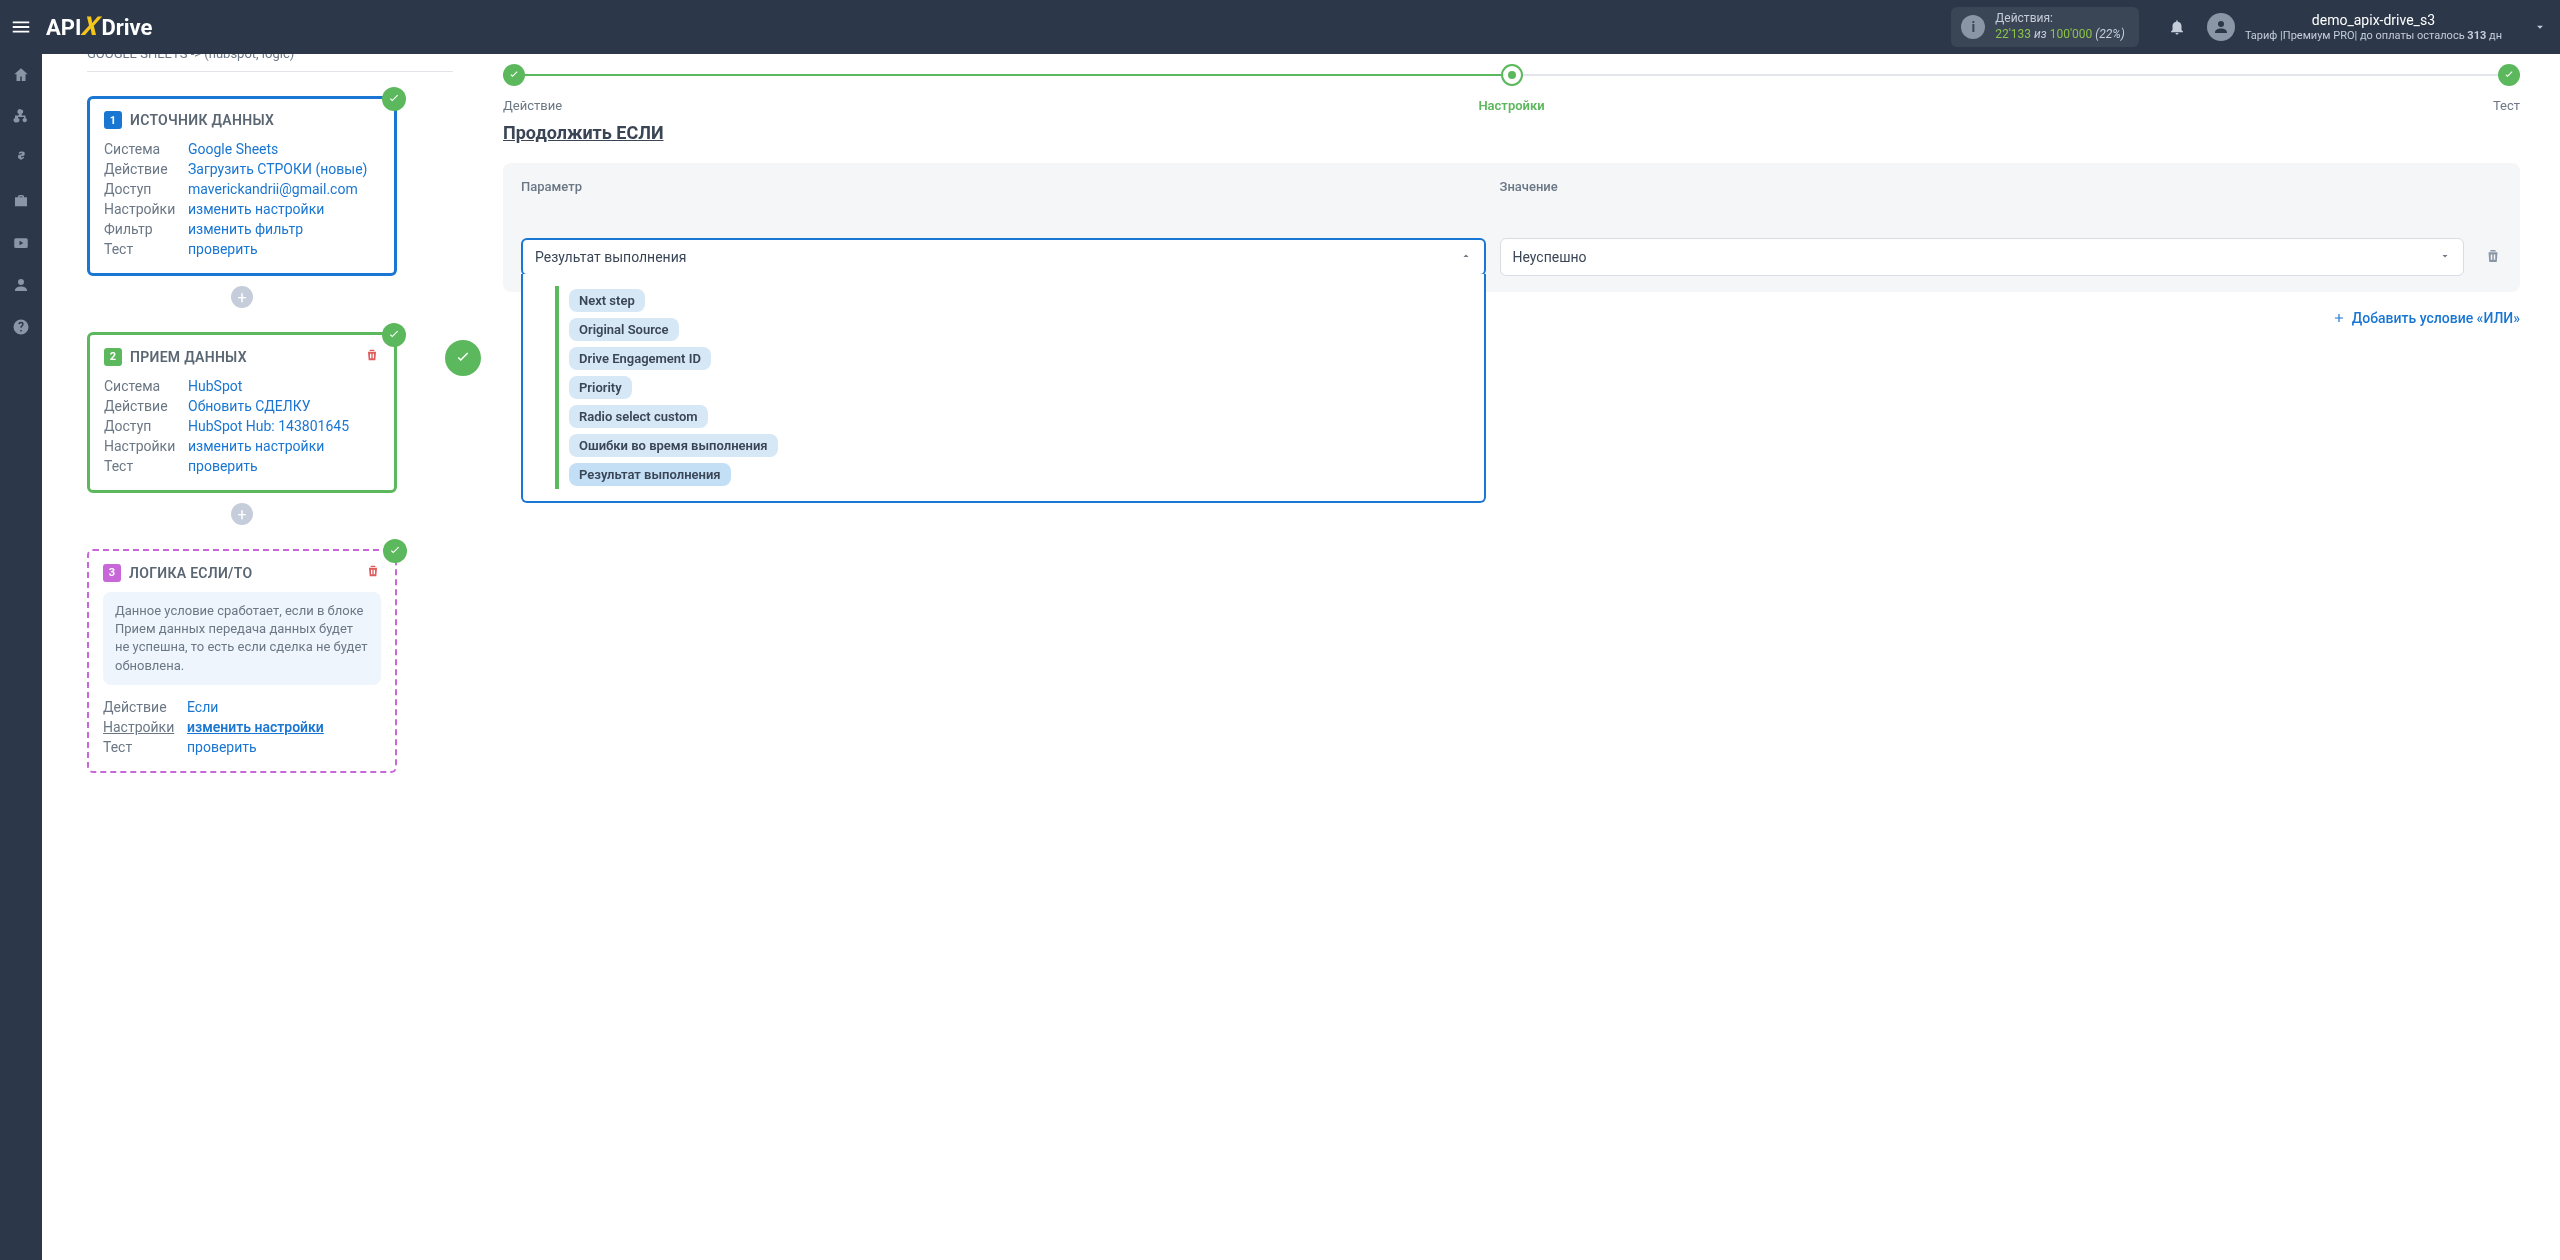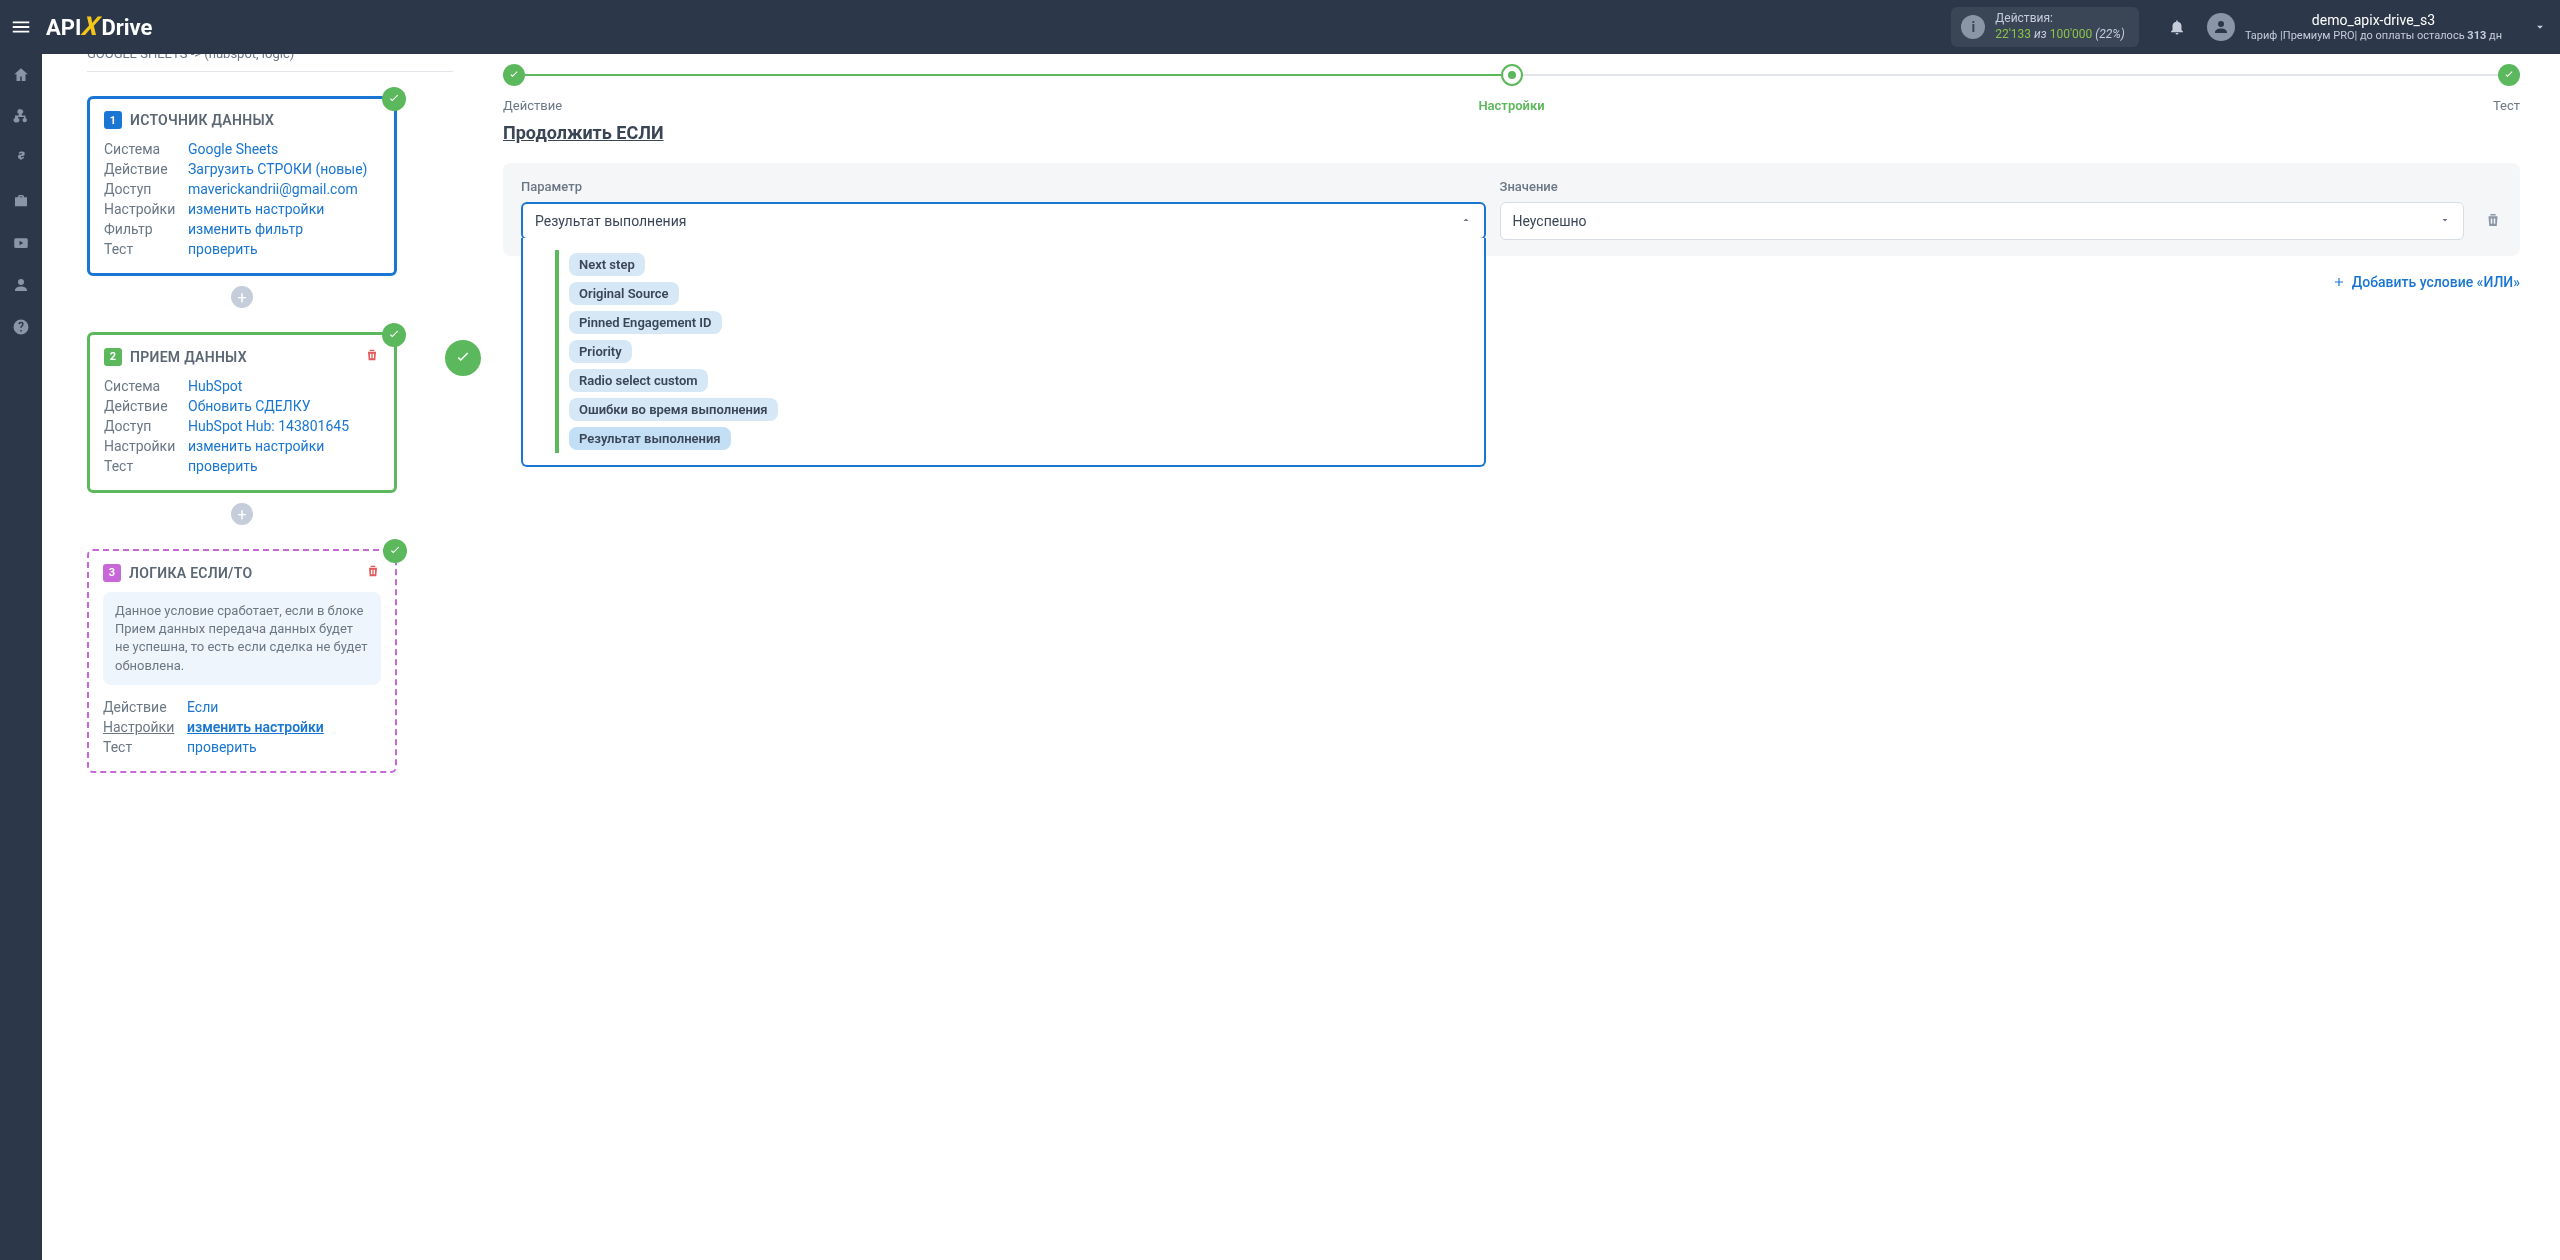--- a/index.html
+++ b/index.html
@@ -80,21 +80,21 @@
 .step-line { flex: 1; height: 2px; background: #5cb85c; }
 .step-line.gray { background: #e2e6ea; }
 .stepper .step:first-child .step-label { left: 0; }
 .stepper .step:nth-child(3) .step-label { left: 50%; transform: translateX(-50%); }
 .stepper .step:last-child .step-label { right: 0; }
 
 .section-title { font-size: 18px; font-weight: 700; color: #3a4556; text-decoration: underline; margin-bottom: 20px; }
 
 .cond-box { background: #f4f6f8; border-radius: 8px; padding: 16px 18px; position: relative; }
 .cond-row { display: flex; gap: 14px; align-items: flex-end; }
-.cond-col { display: flex; flex-direction: column; }
+.cond-col { display: flex; flex-direction: column; gap: 36px; }
 .cond-col.param { flex: 1.7; }
 .cond-col.op { flex: 1; }
 .cond-col.val { flex: 1.7; }
 .cond-label { font-size: 13px; color: #6b7785; margin-bottom: 8px; font-weight: 500; }
 .select-box { height: 38px; border: 1px solid #d7dde3; border-radius: 6px; background: #fff; display: flex; align-items: center; padding: 0 12px; font-size: 14px; color: #3a4556; position: relative; cursor: pointer; }
 .select-box.open { border: 2px solid #1976d2; }
 .select-box .chev-d { margin-left: auto; }
 .select-box .chev-d svg { width: 12px; height: 12px; fill: #6b7785; }
 .trash-cond { margin-left: 6px; margin-bottom: 8px; cursor: pointer; }
 .trash-cond svg { width: 18px; height: 18px; fill: #8a95a5; }
@@ -346,21 +346,21 @@
           <div class="cond-label">Параметр</div>
           <div class="select-box open">
             <span>Результат выполнения</span>
             <span class="chev-d"><svg viewBox="0 0 24 24">
                   <path d="M7 14l5-5 5 5z"></path>
                 </svg></span>
             <div class="dropdown">
               <div class="dd-inner">
                 <div class="dd-row"><span class="dd-item">Next step</span></div>
                 <div class="dd-row"><span class="dd-item">Original Source</span></div>
-                <div class="dd-row"><span class="dd-item">Pinned Engagement ID</span></div>
+                <div class="dd-row"><span class="dd-item">Drive Engagement ID</span></div>
                 <div class="dd-row"><span class="dd-item">Priority</span></div>
                 <div class="dd-row"><span class="dd-item">Radio select custom</span></div>
                 <div class="dd-row"><span class="dd-item">Ошибки во время выполнения</span></div>
                 <div class="dd-row"><span class="dd-item selected">Результат выполнения</span></div>
               </div>
             </div>
           </div>
         </div>
         <div class="cond-col val">
           <div class="cond-label">Значение</div>

